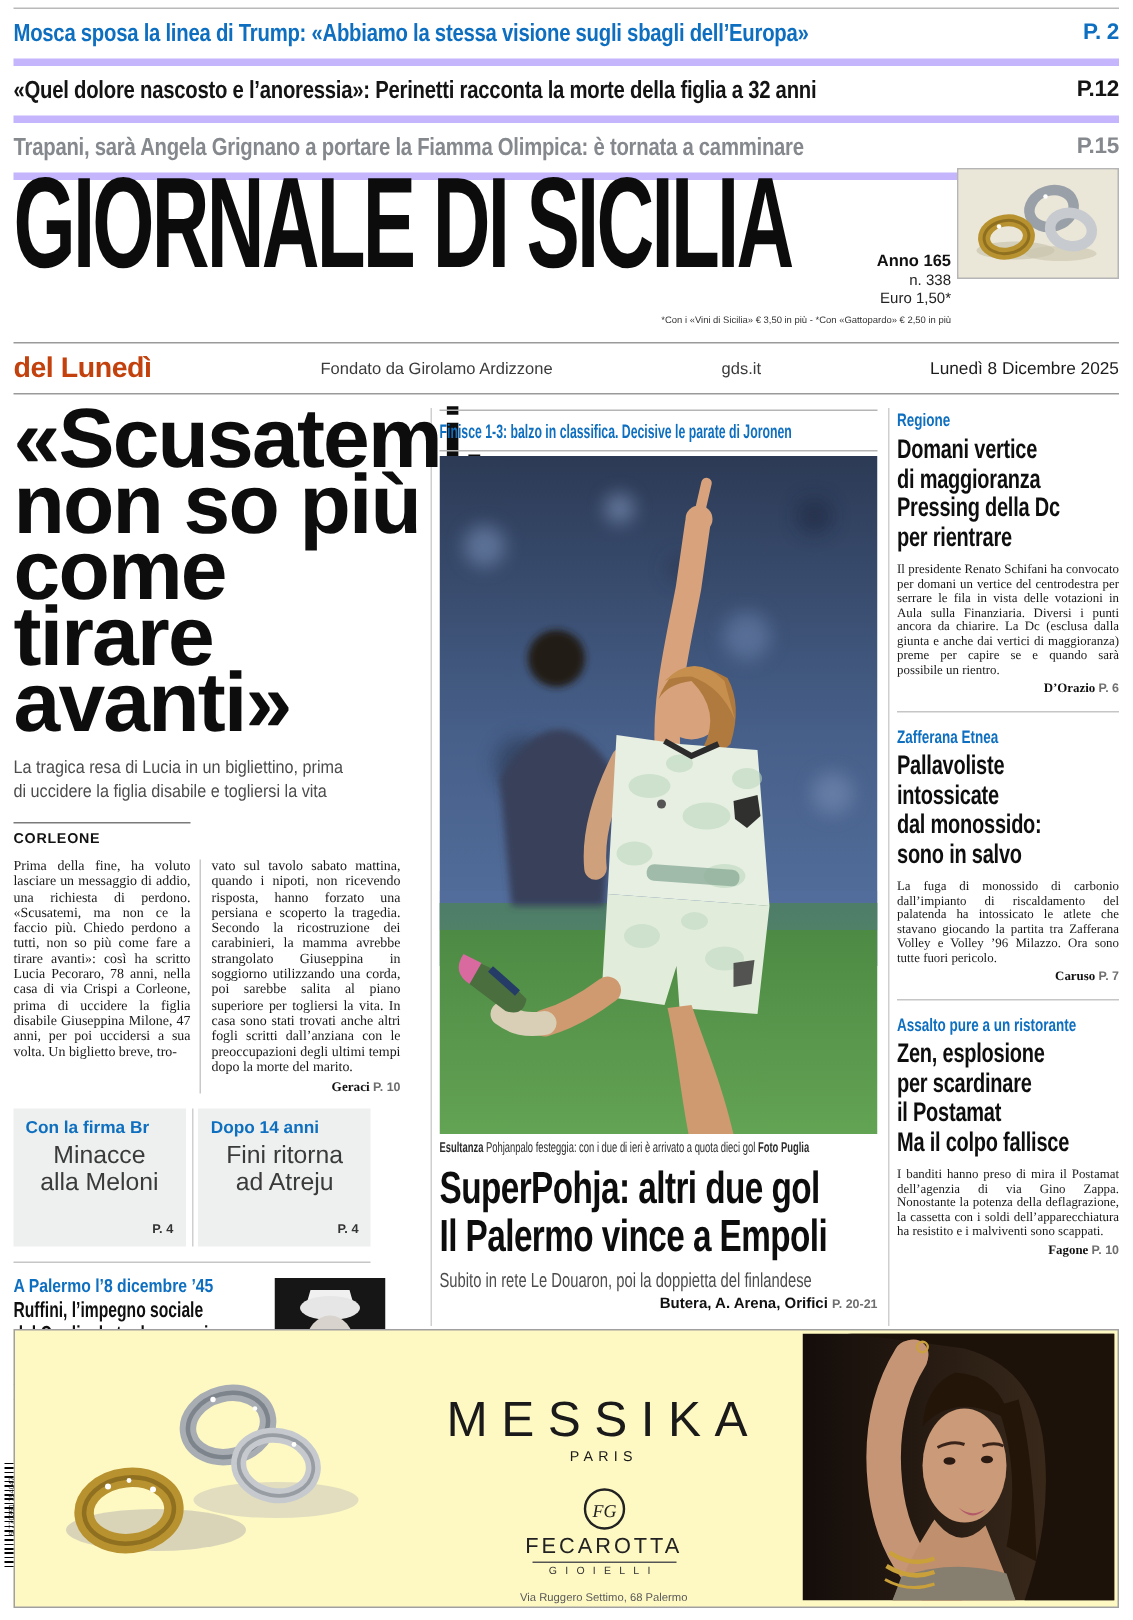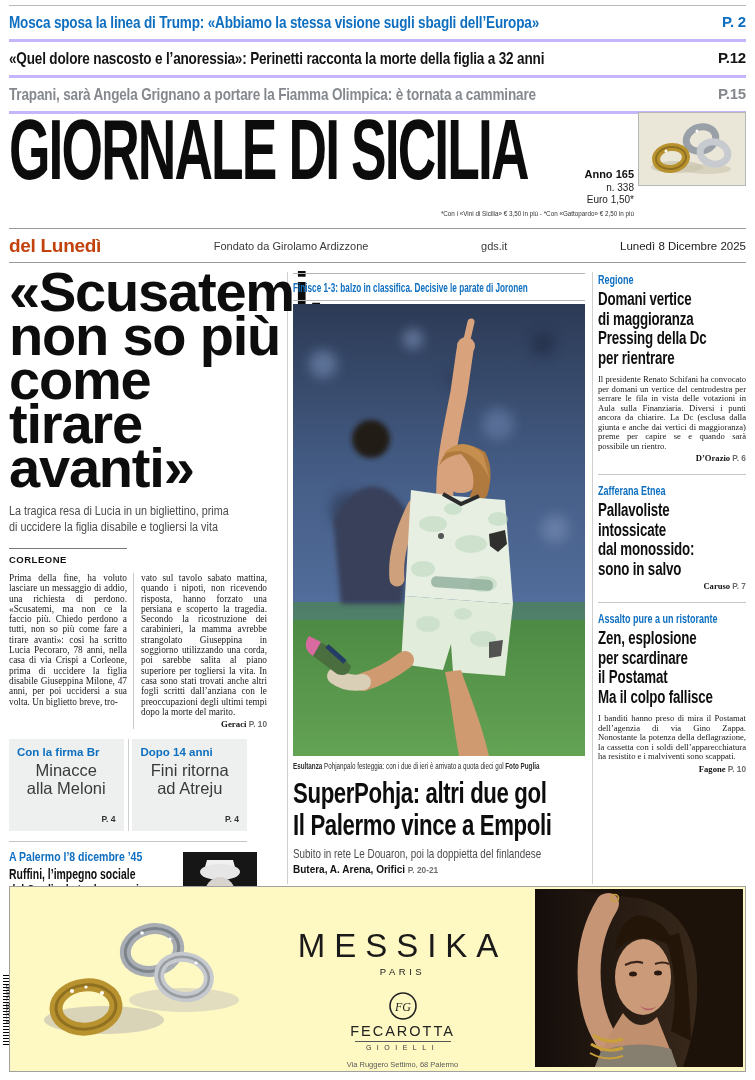--- a/index.html
+++ b/index.html
@@ -1,21 +1,21 @@
 <!DOCTYPE html>
 <html><head>
 <meta charset="utf-8">
 <style>
   html,body{margin:0;padding:0;}
   body{width:755px;height:1080px;position:relative;background:#fff;font-family:"Liberation Sans",sans-serif;color:#111;overflow:hidden;}
   .cond{transform:scaleX(var(--sx,1));transform-origin:0 0;display:block;}
   .pl{white-space:pre-line;}
   
   .skyline{position:absolute;top:5px;left:9px;right:9px;border-top:1px solid #b9b9b9;}
-  .sky-row{position:relative;height:26px;padding:7px 0 0 0;border-bottom:3px solid #c4b5fd;font-weight:bold;font-size:16.5px;letter-spacing:-0.2px;}
+  .sky-row{position:relative;height:26px;padding:7px 0 0 0;border-bottom:5px solid #c4b5fd;font-weight:bold;font-size:16.5px;letter-spacing:-0.2px;}
   .sky-text{--sx:.82;width:830px;white-space:nowrap;}
   .sky-page{position:absolute;right:0;top:7px;font-size:15px;font-weight:bold;}
   .tone-blue{color:#0e6fc0;}
   .tone-dark{color:#141414;}
   .tone-gray{color:#85898d;}
   
   .masthead{position:absolute;top:110px;left:9px;right:9px;height:114px;}
   .logo{font-size:86px;font-weight:900;letter-spacing:-3px;line-height:.92;white-space:nowrap;--sx:.62;color:#0c0c0c;}
   .jewel{position:absolute;right:0;top:2px;width:106px;height:72px;border:1px solid #b5b5b5;background:#eae6d8;}
   .edinfo{position:absolute;right:112px;top:58px;text-align:right;line-height:1.25;}
@@ -59,21 +59,21 @@
   .ruf-by{width:157px;text-align:right;margin-top:1px;font-family:"Liberation Serif",serif;font-size:8.8px;}
   .ruf-photo{position:absolute;right:24px;top:2px;width:74px;height:84px;}
   
   .kickbar{margin-top:5px;border-top:1px solid #b5b5b5;border-bottom:1px solid #b5b5b5;padding:6px 0 5px 0;}
   .kickbar span{color:#0e6fc0;font-weight:bold;font-size:13px;--sx:.63;width:463px;white-space:nowrap;}
   .photo{margin-top:3px;width:292px;height:452px;}
   .caption{margin-top:4px;font-size:9.5px;color:#2b2b2b;--sx:.66;width:442px;white-space:nowrap;}
   .caption b{font-weight:bold;}
   .match-hl{margin-top:6px;font-weight:bold;font-size:30px;line-height:31.5px;letter-spacing:-0.5px;color:#0d0d0d;--sx:.74;width:394px;}
   .match-sub{margin-top:6px;font-size:13.5px;color:#4c4c4c;--sx:.73;width:400px;white-space:nowrap;}
-  .match-by{margin-top:3px;text-align:left;font-size:10px;width:292px;}
+  .match-by{margin-top:3px;text-align:right;font-size:10px;width:292px;}
   .match-by .by-name{font-family:"Liberation Sans",sans-serif;font-size:10px;}
   
   .story .kick{color:#0e6fc0;font-weight:bold;font-size:12px;margin-top:5px;--sx:.75;width:196px;white-space:nowrap;}
   .story .hl{font-weight:bold;font-size:18px;line-height:19.5px;color:#0e0e0e;margin-top:3px;--sx:.74;width:200px;letter-spacing:-0.2px;}
   .story .bd{margin-top:7px;font-family:"Liberation Serif",serif;font-size:8.6px;line-height:9.5px;text-align:justify;color:#191919;}
   .story .byline{font-size:8.6px;}
   .srule{border:0;border-top:1px solid #c6c6c6;margin:11px 0 9px 0;}
   
   .ad{position:absolute;top:886px;left:9px;right:9px;height:184px;border:1px solid #a0a0a0;background:#fef9c3;}
   .ad-rings{position:absolute;left:14px;top:8px;width:235px;height:168px;}
@@ -309,20 +309,21 @@
           <span class="by-page">P. 6</span>
         </div>
       </div>
       <hr class="srule">
       <div class="story">
         <div class="kick cond">Zafferana Etnea</div>
         <div class="hl pl cond">Pallavoliste
 intossicate
 dal monossido:
 sono in salvo</div>
+        <div class="bd">La fuga di monossido di carbonio dall’impianto di riscaldamento del palatenda ha intossicato le atlete che stavano giocando la partita tra Zafferana Volley e Volley ’96 Milazzo. Ora sono tutte fuori pericolo.</div>
         <div class="byline">
           <span class="by-name">Caruso</span>
           <span class="by-page">P. 7</span>
         </div>
       </div>
       <hr class="srule">
       <div class="story">
         <div class="kick cond">Assalto pure a un ristorante</div>
         <div class="hl pl cond">Zen, esplosione
 per scardinare

